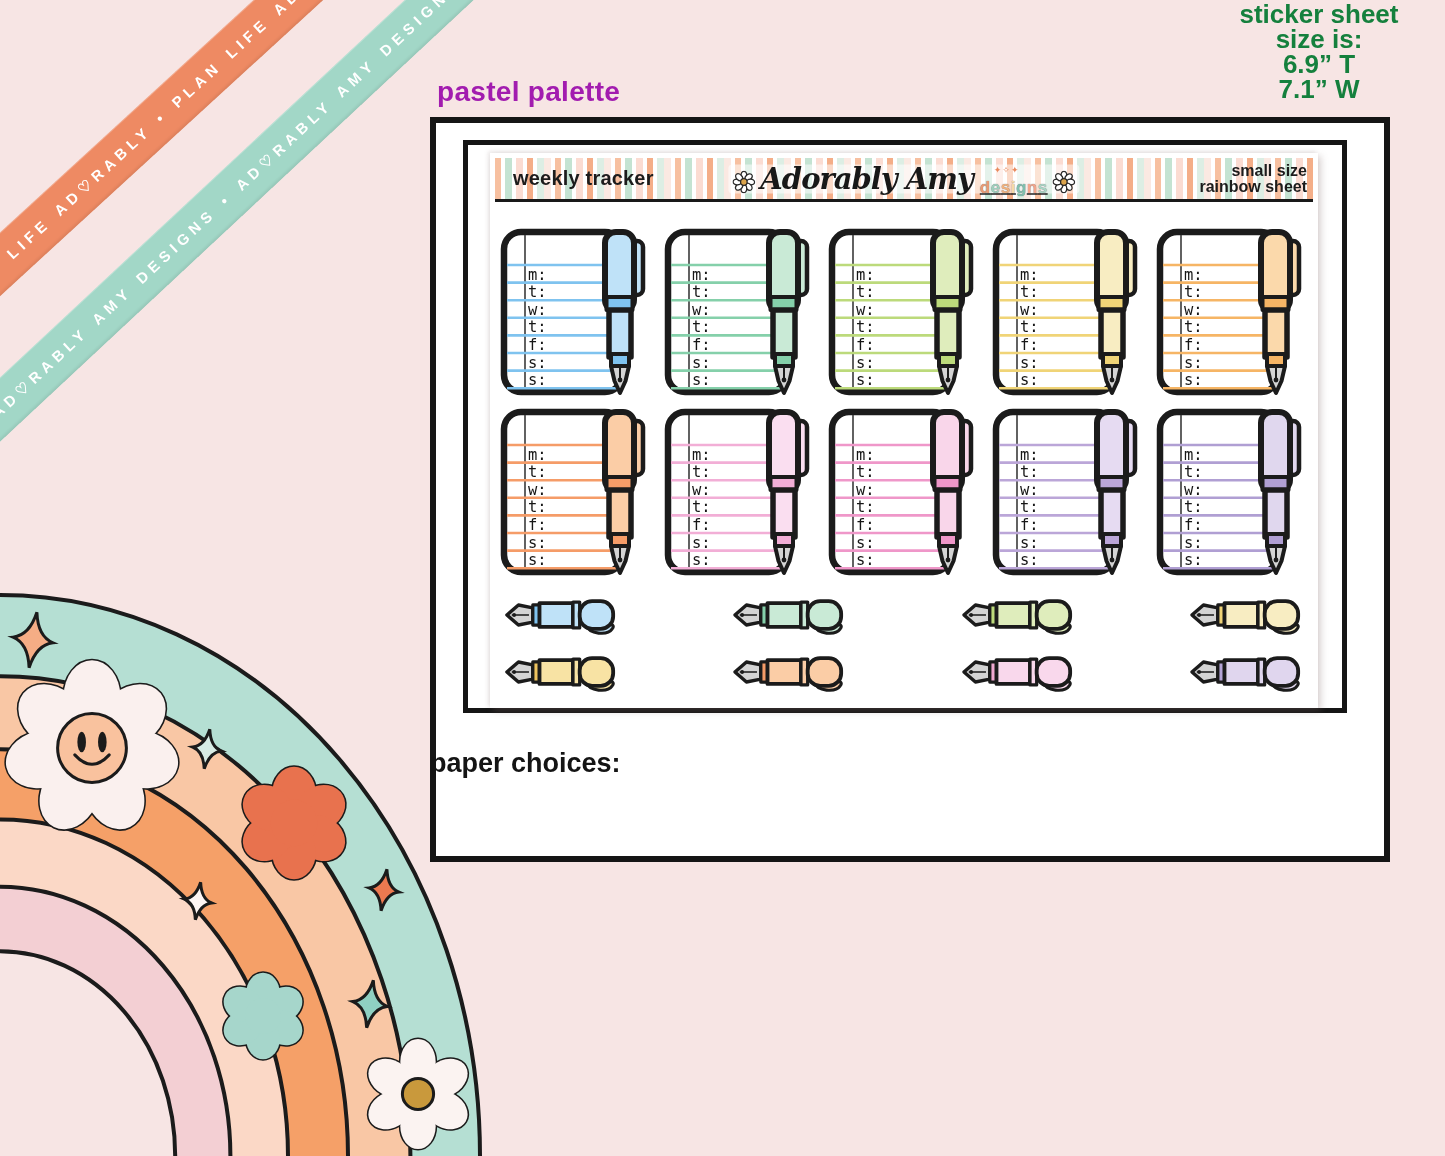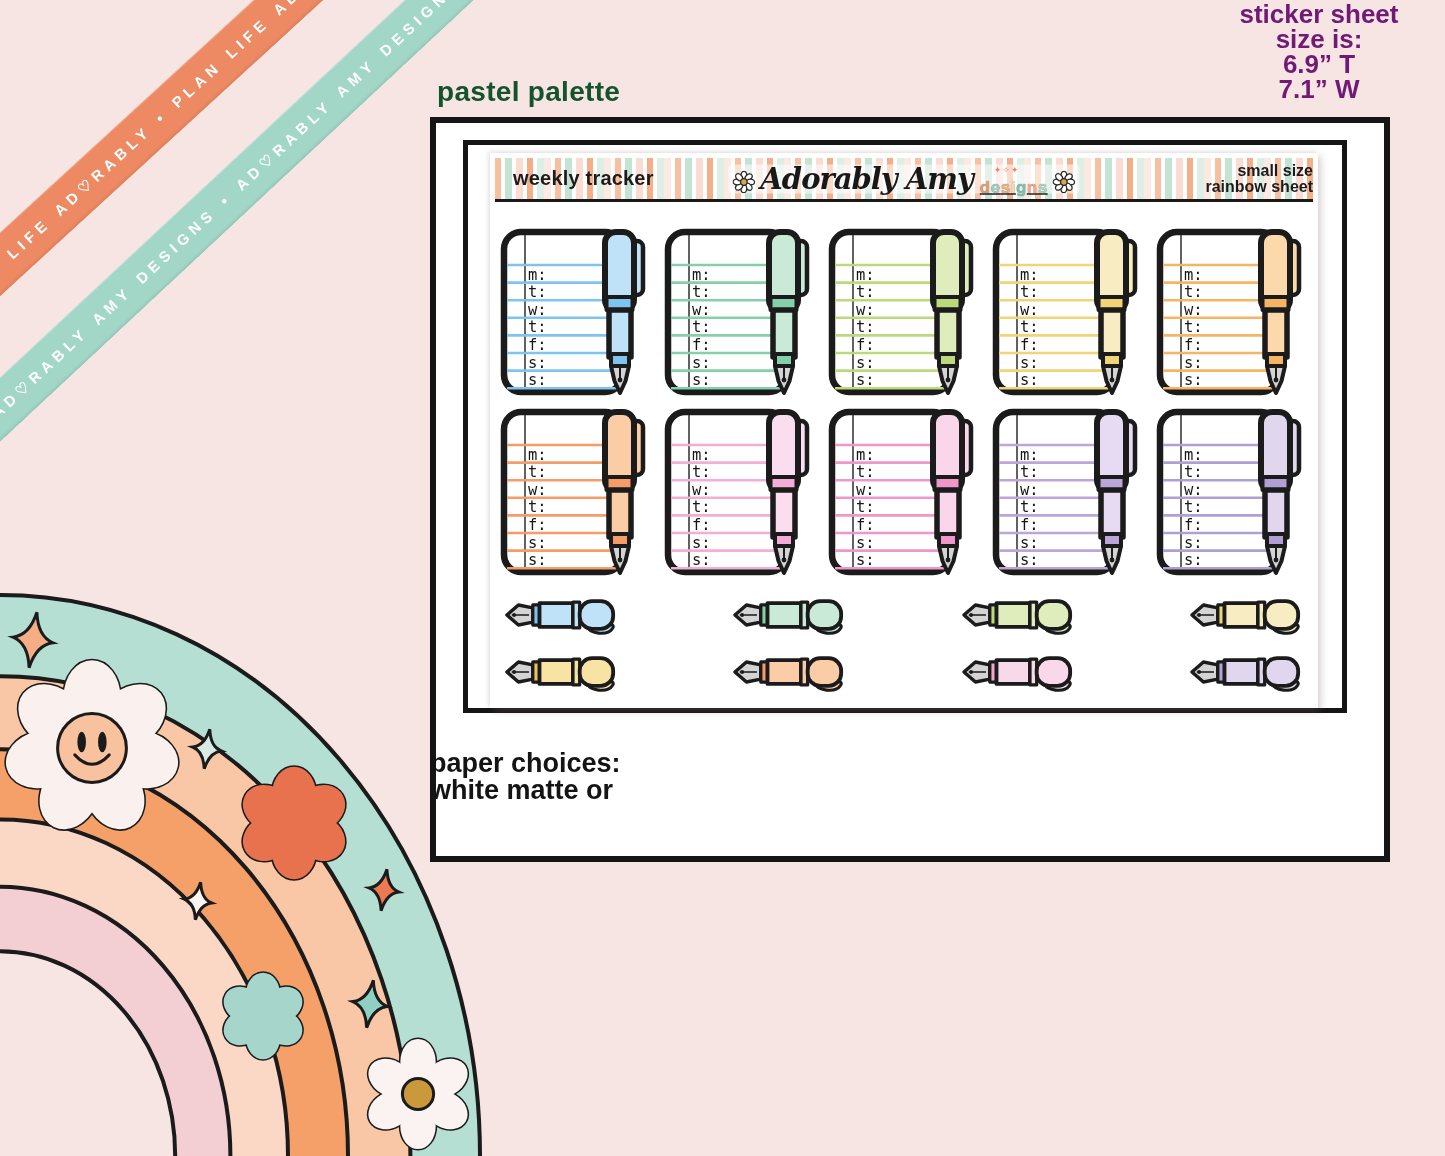--- a/index.html
+++ b/index.html
@@ -11,39 +11,39 @@
   
   .ribbon{
     position:absolute;height:47px;display:flex;align-items:center;justify-content:center;
     transform-origin:left center;white-space:nowrap;overflow:hidden;
     font-weight:700;font-size:15px;letter-spacing:5px;word-spacing:3px;
     box-shadow:inset 0 1px 0 rgba(255,255,255,.25), inset 0 -2px 3px rgba(0,0,0,.08);
   }
   .ribbon-1{left:-45px;top:282px;width:560px;transform:rotate(-42.5deg);}
   .ribbon-2{left:-45px;top:428px;width:740px;transform:rotate(-43deg);}
   
-  .palette-label{position:absolute;left:437px;top:76px;font-size:28px;font-weight:700;color:#14532d;letter-spacing:.3px;}
+  .palette-label{position:absolute;left:437px;top:76px;font-size:28px;font-weight:700;color:#a21caf;letter-spacing:.3px;}
   .size-note{position:absolute;right:26px;top:2px;width:200px;text-align:center;
-    font-size:26px;line-height:25px;font-weight:700;color:#701a75;}
+    font-size:26px;line-height:25px;font-weight:700;color:#15803d;}
   
   .outer-box{position:absolute;left:430px;top:117px;width:960px;height:745px;
     box-sizing:border-box;border:6px solid #151515;background:#ffffff;z-index:3;}
   .inner-box{position:absolute;left:463px;top:140px;width:884px;height:573px;
     box-sizing:border-box;border:5px solid #151515;background:#ffffff;z-index:4;}
   
   .sheet{position:absolute;left:490px;top:153px;width:828px;height:555px;background:#fff;z-index:5;
     box-shadow:3px 3px 7px rgba(130,105,105,.30), -2px -2px 4px rgba(130,105,105,.14);}
   .banner{position:relative;margin:5px 5px 0 5px;height:41px;border-bottom:3px solid #191919;
     display:flex;align-items:center;
     background:repeating-linear-gradient(90deg,
       #f7c0a0 0px 6px,#ffffff 6px 10px,#c4e3d2 10px 17px,#ffffff 17px 21px,
       #fbdcd2 21px 28px,#ffffff 28px 32px,#f4ae88 32px 38px,#ffffff 38px 42px,
       #ddeee4 42px 49px,#fbe9e2 49px 56px,#ffffff 56px 60px);gap:8px;}
   .banner-left{font-weight:700;font-size:20px;color:#1c1c1c;padding-left:18px;letter-spacing:.2px;}
-  .banner-right{margin-left:auto;text-align:right;font-weight:700;font-size:16px;line-height:15.5px;color:#1c1c1c;}
+  .banner-right{margin-left:auto;text-align:right;font-weight:700;font-size:16px;line-height:15.5px;color:#1c1c1c;padding-right:6px;}
   .brand{position:absolute;left:50%;top:50%;transform:translate(-50%,-50%);
     display:flex;align-items:flex-end;gap:5px;background:rgba(255,255,255,.55);padding:0 4px;border-radius:4px;}
   .brand-script{font-family:"DejaVu Serif",serif;font-style:italic;font-weight:700;
     font-size:29px;color:#181818;letter-spacing:-1px;line-height:29px;}
   .designs-wrap{position:relative;display:inline-block;margin-left:2px;top:4px;}
   .designs{font-weight:800;font-size:17px;letter-spacing:.5px;text-decoration:underline;}
   .designs span{text-shadow:0 0 1px rgba(70,70,70,.85);}
   .sparkles{position:absolute;left:14px;top:-13px;font-size:9px;letter-spacing:1px;color:#e98a5e;}
   .daisy-logo{width:23px;height:23px;flex:0 0 auto;}
   
@@ -510,21 +510,20 @@
       <path d="M86,34 C89,43 108,45 113,37.5 C115.5,34.5 113,31.5 108.5,33.5 L97,35.5 Z" fill="#e0d6ee" stroke-width="3.2"></path>
       <rect x="72" y="9.5" width="7" height="27" fill="#e0d6ee" stroke-width="3.4"></rect>
       <rect x="79" y="8.5" width="35" height="29" rx="13" fill="#e0d6ee" stroke-width="4"></rect>
     </g>
       </svg>
     </div>
 </div>
 
 <div class="paper-note" id="paper-note">
     <div>paper choices:</div>
-    <div>white matte or</div>
   </div>
 
 <svg class="rainbow" id="rainbow" viewBox="0 0 500 580">
     <ellipse cx="0" cy="580" rx="480" ry="561" fill="#b5dfd3"></ellipse>
     <ellipse cx="0" cy="580" rx="410.4" ry="479.655" fill="#f9c7a5"></ellipse>
     <ellipse cx="0" cy="580" rx="348" ry="406.72499999999997" fill="#f5a068"></ellipse>
     <ellipse cx="0" cy="580" rx="288" ry="336.59999999999997" fill="#fbd8c6"></ellipse>
     <ellipse cx="0" cy="580" rx="230.39999999999998" ry="269.28" fill="#f3cfd3"></ellipse>
     <ellipse cx="0" cy="580" rx="175.2" ry="204.765" fill="#f7e5e4"></ellipse>
     <ellipse cx="0" cy="580" rx="480" ry="561" fill="none" stroke="#1b1b1b" stroke-width="4"></ellipse>

